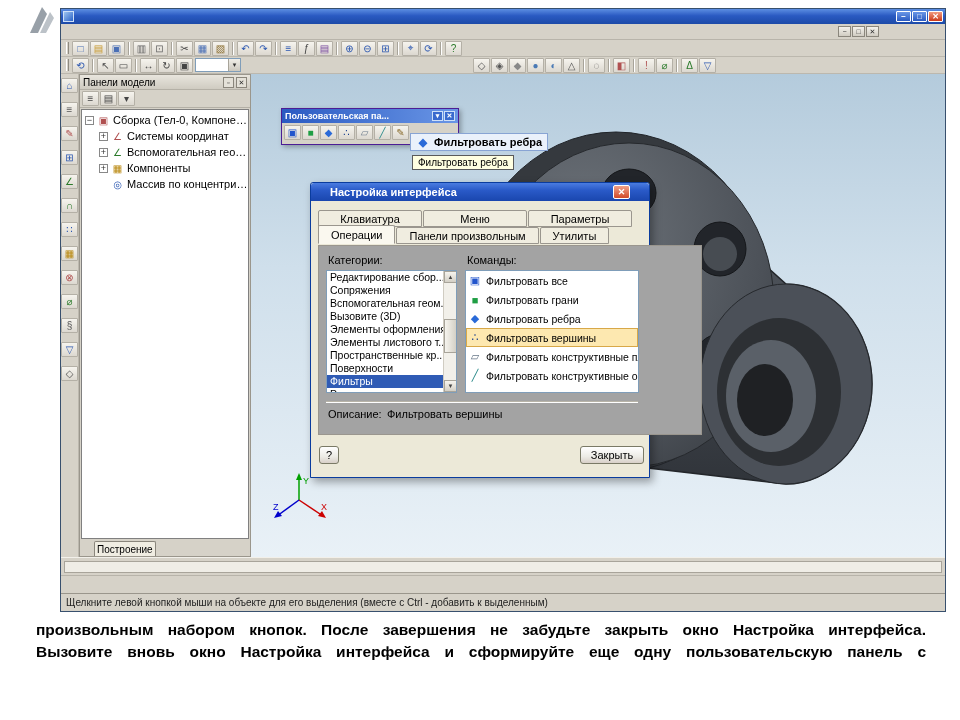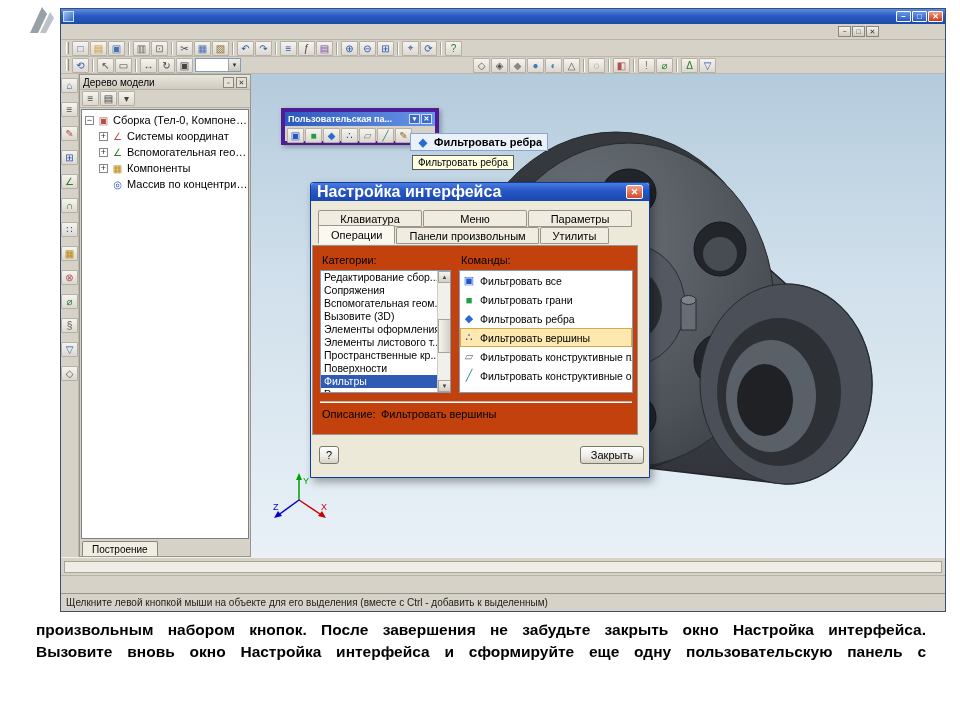--- a/index.html
+++ b/index.html
@@ -52,56 +52,56 @@
 .hbtn{width:11px;height:11px;border:1px solid #8a867c;background:#e4e1d8;font-size:7px;line-height:9px;text-align:center;color:#333}
 .hbtn.pin::before{content:"\25AB"}
 .hbtn.close::before{content:"\2715"}
 .tree-tools{height:18px;display:flex;align-items:center;gap:1px;padding:1px 2px;border-bottom:1px solid #b4b0a6}
 .tree-body{flex:1;background:#fff;border:1px solid #808080;margin:1px;overflow:hidden;font-size:11px;padding-top:2px}
 .tree-row{display:flex;align-items:center;height:16px;gap:3px;white-space:nowrap;overflow:hidden}
 .expand-box{flex:0 0 auto;width:9px;height:9px;border:1px solid #888;background:#fff;font-size:9px;line-height:7px;text-align:center;color:#333}
 .t-icn{flex:0 0 auto;width:13px;height:13px;display:flex;align-items:center;justify-content:center;font-size:10px}
 .t-label{overflow:hidden;text-overflow:ellipsis}
 .tree-bottom{height:16px;display:flex;align-items:flex-end;background:#d6d2c8}
-.tree-tab{margin-left:2px;height:15px;padding:0 9px;font-size:10px;display:flex;align-items:center;background:#f0ede2;border:1px solid #8a867c;border-bottom:none;border-radius:2px 2px 0 0}
+.tree-tab{margin-left:14px;height:15px;padding:0 2px;font-size:10px;display:flex;align-items:center;background:#f0ede2;border:1px solid #8a867c;border-bottom:none;border-radius:2px 2px 0 0}
 
 
 #viewport{position:absolute;left:190px;top:65px;width:694px;height:483px;background:linear-gradient(180deg,#b4cbdc 0%,#cfdfeb 40%,#e9f1f7 100%);overflow:hidden}
 #axes{position:absolute;left:18px;top:398px}
 
 
 #strip1{position:absolute;left:0;top:548px;width:884px;height:18px;background:#d6d2c8;border-top:1px solid #f2f0ea}
 #strip1 .field{position:absolute;left:3px;top:3px;right:3px;height:12px;background:#efede6;border:1px solid #a8a49a}
 #strip2{position:absolute;left:0;top:566px;width:884px;height:18px;background:#d6d2c8;border-top:1px solid #b8b4aa}
 #hintbar{position:absolute;left:0;top:584px;width:884px;height:17px;background:#d6d2c8;border-top:1px solid #9a968c;display:flex;align-items:center;padding-left:5px;font-size:10px;color:#222;white-space:nowrap;overflow:hidden}
 
 
-#custom-panel{position:absolute;left:281px;top:108px;width:158px;height:37px;background:#d6d2c8;border:4px solid #4c1d95;box-shadow:2px 2px 5px rgba(0,0,0,.3);z-index:20}
+#custom-panel{position:absolute;left:281px;top:108px;width:178px;height:37px;background:#d6d2c8;border:1px solid #4c1d95;box-shadow:2px 2px 5px rgba(0,0,0,.3);z-index:20}
 #custom-panel .fp-title{height:14px;background:linear-gradient(90deg,#2a5ac2,#6a96e6);display:flex;align-items:center;color:#fff;font-size:9px;font-weight:bold;padding:0 3px;white-space:nowrap;overflow:hidden}
 #custom-panel .fp-btns{margin-left:auto;display:flex;gap:1px}
 .fpbtn{width:11px;height:10px;border:1px solid #cfe0f8;background:#3a6ace;color:#fff;font-size:7px;line-height:8px;text-align:center}
 .fpbtn.chev::before{content:"\25BE"}
 .fpbtn.close::before{content:"\2715"}
 #custom-panel .fp-body{display:flex;gap:1px;padding:2px}
 
 
 #drag-btn{position:absolute;left:410px;top:133px;height:18px;display:flex;align-items:center;gap:4px;padding:0 5px;background:#eaf1fb;border:1px solid #88a4d4;font-size:11px;font-weight:bold;z-index:21;white-space:nowrap}
 #tooltip{position:absolute;left:412px;top:155px;background:#ffffe1;border:1px solid #5a5a5a;font-size:10px;padding:1px 5px;z-index:21;white-space:nowrap}
 
 
 #dialog{position:absolute;left:310px;top:182px;width:340px;height:296px;background:#ece9d8;border:1px solid #0a3c9e;border-radius:3px 3px 0 0;box-shadow:3px 4px 8px rgba(0,0,0,.35);z-index:30}
-.dlg-title{height:18px;background:linear-gradient(180deg,#4a7ce0,#2a5ac8 40%,#1a46ae);border-radius:3px 3px 0 0;display:flex;align-items:center;color:#fff;font-weight:bold;font-size:16px;padding:0 6px}
+.dlg-title{height:18px;background:linear-gradient(180deg,#4a7ce0,#2a5ac8 40%,#1a46ae);border-radius:3px 3px 0 0;display:flex;align-items:center;color:#fff;font-weight:bold;font-size:11px;padding:0 19px}
 .dlg-close{margin-left:auto;width:17px;height:14px;background:linear-gradient(180deg,#f0a088,#d24a28);border:1px solid #fff;border-radius:2px;color:#fff;font-size:9px;line-height:12px;text-align:center}
 .dlg-close::before{content:"\2715"}
 .tabs-back{position:absolute;left:7px;top:27px;display:flex}
 .tabs-back .tab{width:104px;justify-content:center}
 .tabs-front{position:absolute;left:7px;top:44px;display:flex}
 .tab{height:17px;padding:0 12px;font-size:11px;background:#f0ede0;border:1px solid #9a968e;display:flex;align-items:center;border-radius:2px 2px 0 0;margin-right:1px;white-space:nowrap}
 .tabs-front .tab.active{background:#faf8ef;height:19px;margin-top:-2px;border-bottom:1px solid #faf8ef;position:relative;z-index:2}
-.tab-panel{position:absolute;left:1px;top:62px;width:326px;height:190px;background:#c2410c;border:1px solid #9a968e}
+.tab-panel{position:absolute;left:7px;top:62px;width:384px;height:190px;background:#a3a3a3;border:1px solid #9a968e}
 .fld-label{position:absolute;font-size:11px}
 .listbox{position:absolute;background:#fff;border:1px solid #7f9db9;font-size:10.5px;overflow:hidden}
 #cat-list{left:7px;top:24px;width:131px;height:123px;padding-right:13px}
 .lb-row{height:13px;line-height:13px;padding-left:3px;white-space:nowrap;overflow:hidden}
 .lb-row.selected{background:#2f5bb5;color:#fff}
 .scrollbar{position:absolute;right:0;top:0;bottom:0;width:13px;background:#f2f0ea;border-left:1px solid #d0ccc2}
 .sb-btn{position:absolute;left:0;width:13px;height:12px;background:linear-gradient(180deg,#f6f4ee,#d4d0c6);border:1px solid #a8a49a;font-size:6px;text-align:center;line-height:11px;color:#444}
 .sb-up{top:0}.sb-up::before{content:"\25B2"}
 .sb-dn{bottom:0}.sb-dn::before{content:"\25BC"}
 .sb-thumb{position:absolute;left:0;top:48px;width:13px;height:34px;background:linear-gradient(90deg,#f6f4ee,#d4d0c6);border:1px solid #a8a49a}
@@ -233,21 +233,21 @@
         <span class="tbi" style="color: rgb(176, 80, 80);">⊗</span>
         <span class="tbi" style="color: rgb(42, 122, 42);">⌀</span>
         <span class="tbi" style="color: rgb(85, 85, 85);">§</span>
         <span class="tbi" style="color: rgb(42, 86, 176);">▽</span>
         <span class="tbi" style="color: rgb(85, 85, 85);">◇</span>
       </div>
   </div>
 
   <div id="tree-panel">
     <div class="tree-header">
-      <span>Дерево модели</span>
+      <span>Панели модели</span>
       <span class="hbtns">
         <span class="hbtn pin"></span>
         <span class="hbtn close"></span>
       </span>
     </div>
     <div class="tree-tools">
 
     <span class="tbi" style="color: rgb(68, 68, 68);">≡</span>
         <span class="tbi" style="color: rgb(68, 68, 68);">▤</span>
         <span class="tbi" style="color: rgb(68, 68, 68);">▾</span>

